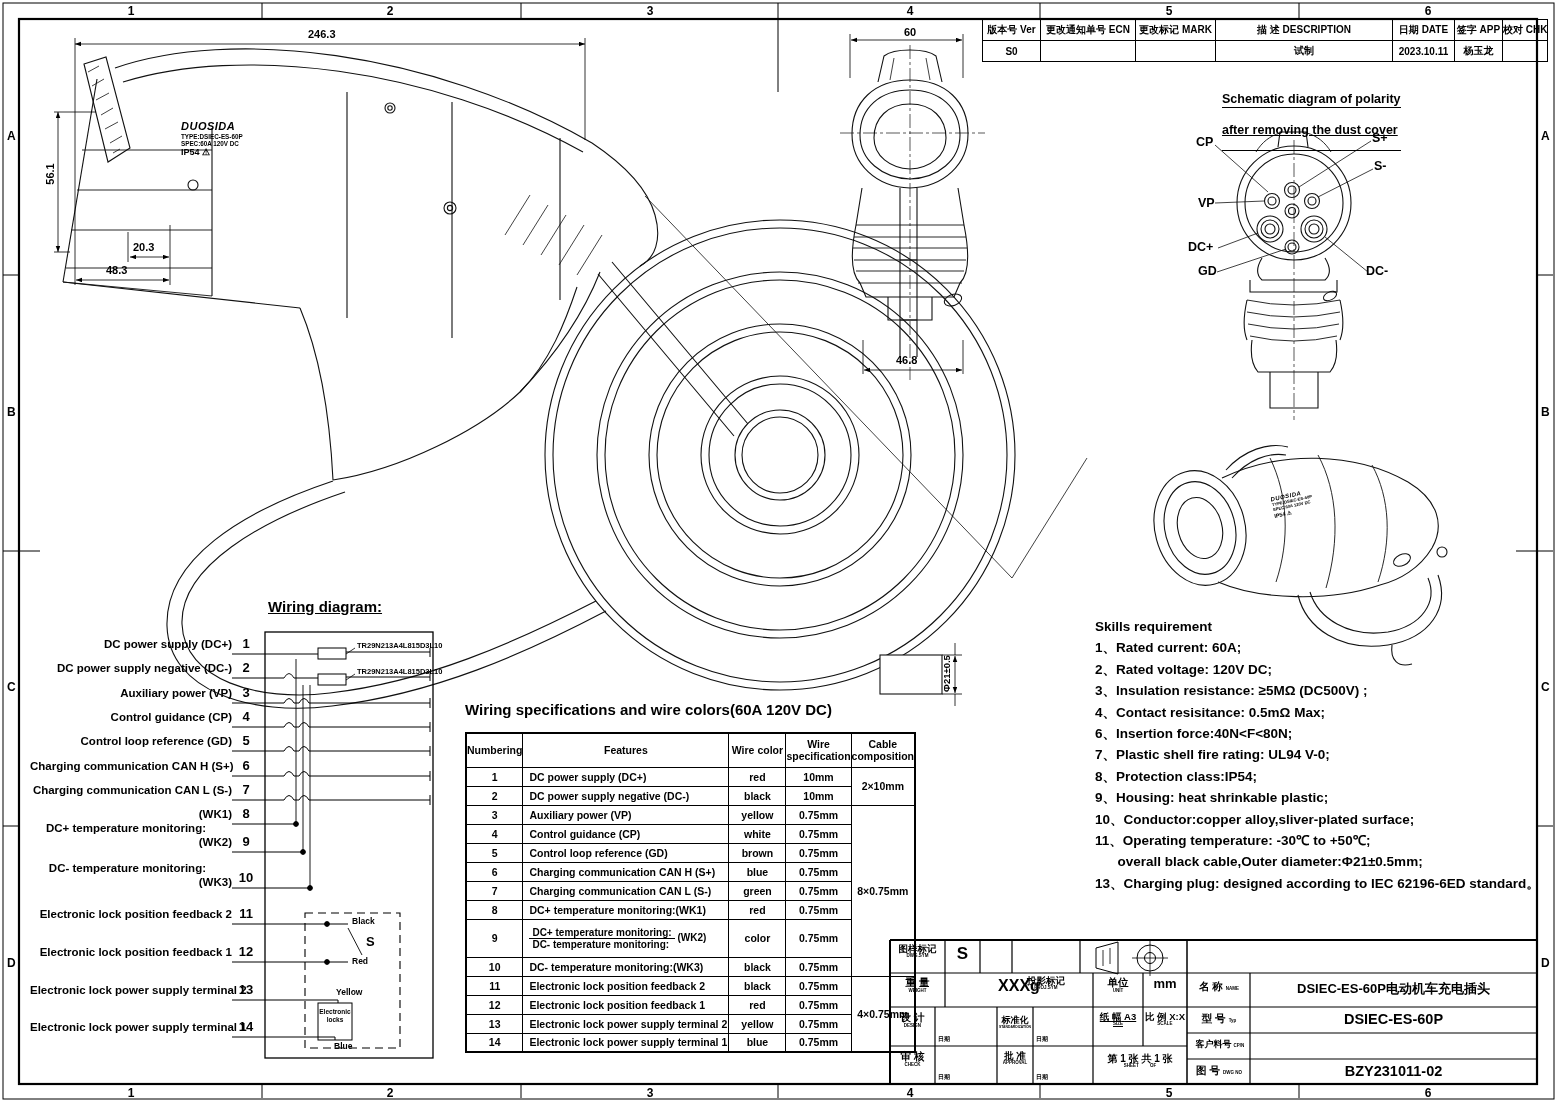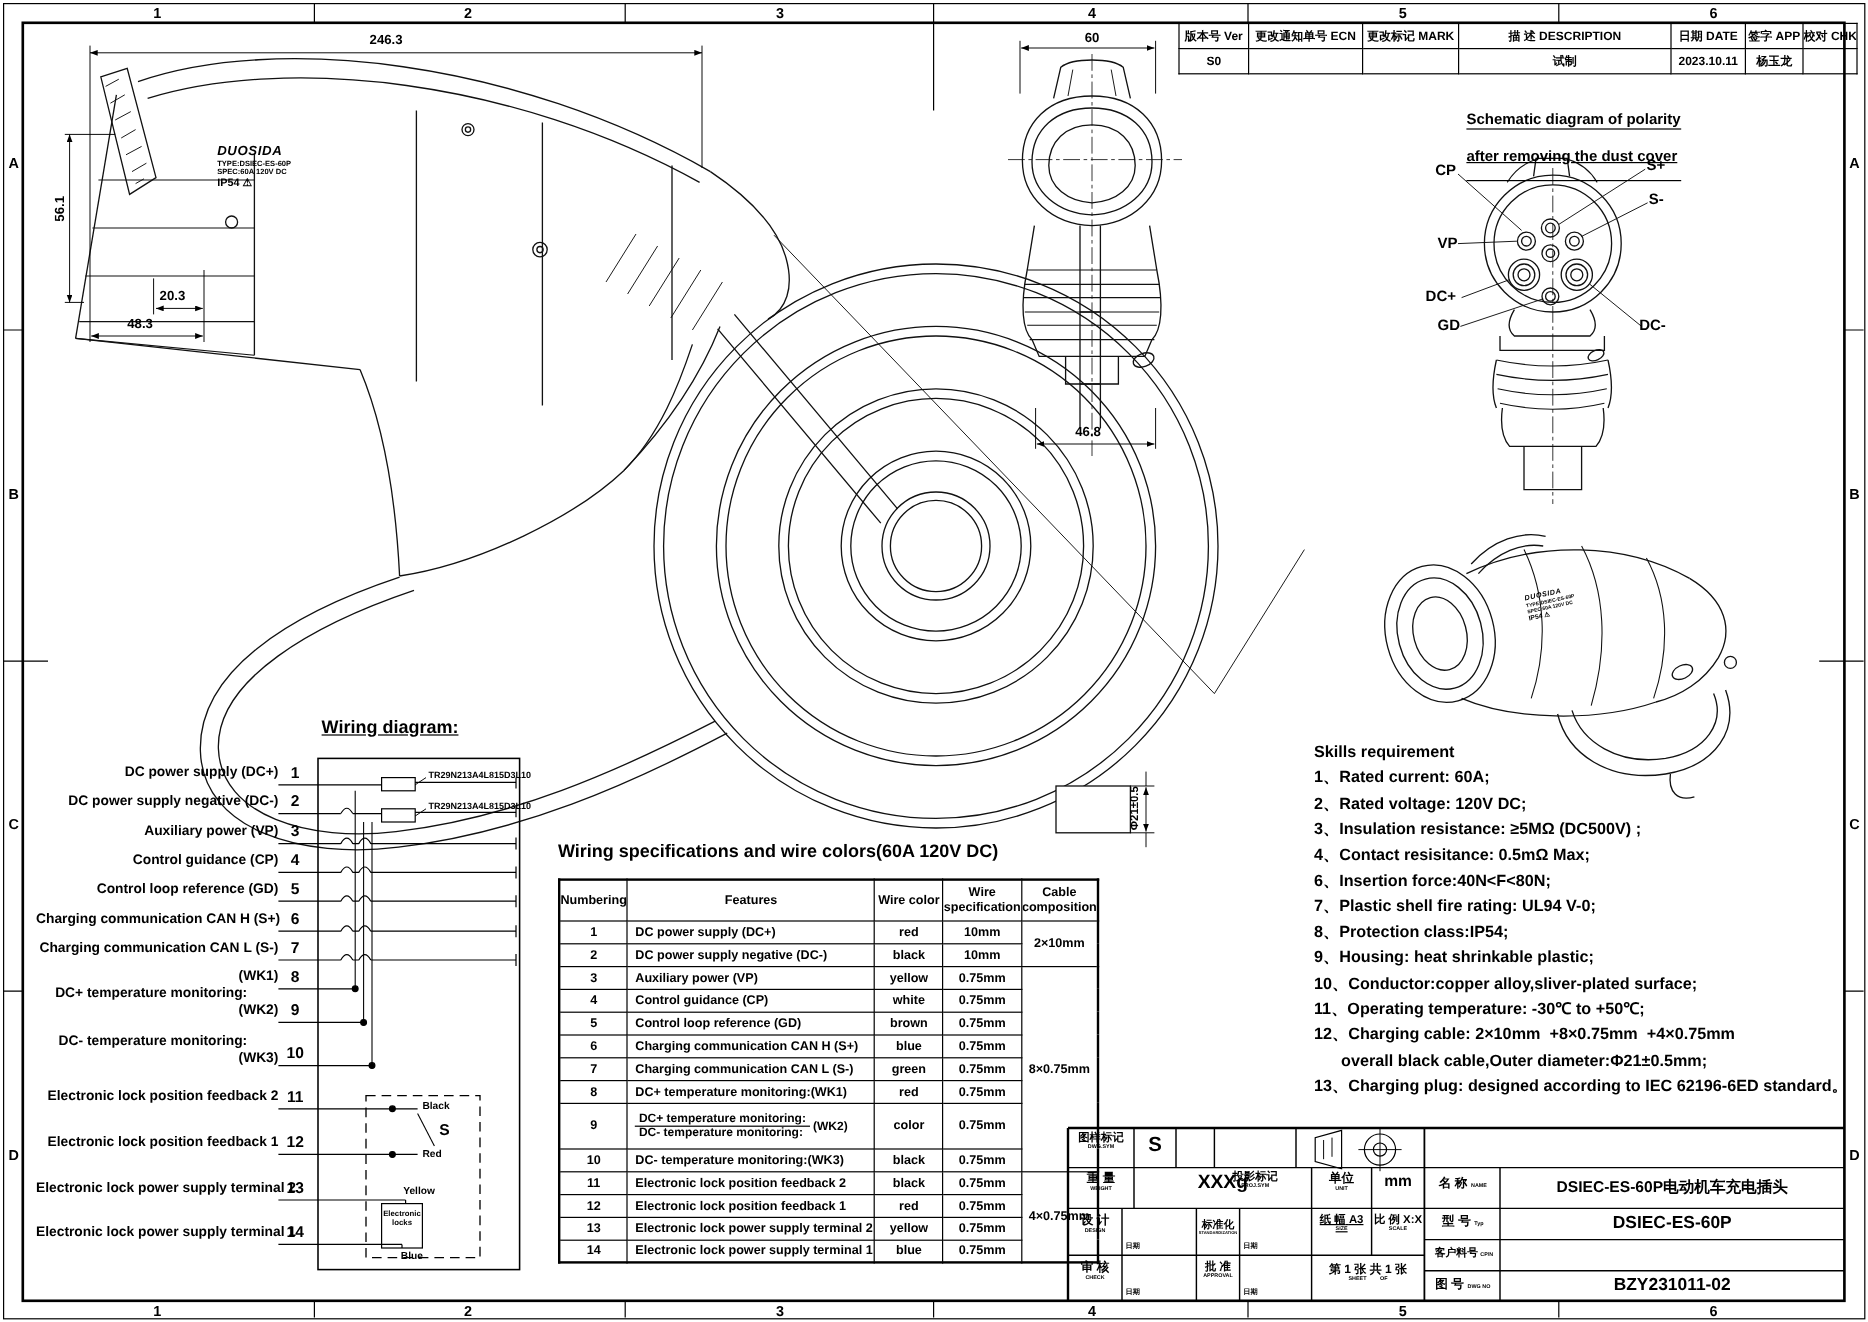--- a/index.html
+++ b/index.html
@@ -322,21 +322,20 @@
   <div class="sk">1、Rated current: 60A;</div>
   <div class="sk">2、Rated voltage: 120V DC;</div>
   <div class="sk">3、Insulation resistance: ≥5MΩ (DC500V) ;</div>
   <div class="sk">4、Contact resisitance: 0.5mΩ Max;</div>
   <div class="sk">6、Insertion force:40N&lt;F&lt;80N;</div>
   <div class="sk">7、Plastic shell fire rating: UL94 V-0;</div>
   <div class="sk">8、Protection class:IP54;</div>
   <div class="sk">9、Housing: heat shrinkable plastic;</div>
   <div class="sk">10、Conductor:copper alloy,sliver-plated surface;</div>
   <div class="sk">11、Operating temperature: -30℃ to +50℃;</div>
-  <div class="sk">12、Charging cable: 2×10mm  +8×0.75mm  +4×0.75mm</div>
   <div class="sk">      overall black cable,Outer diameter:Φ21±0.5mm;</div>
   <div class="sk">13、Charging plug: designed according to IEC 62196-6ED standard。</div>
 </div>
 
 <div class="d ttl" style="left:268px;top:598px;text-decoration:underline;">Wiring diagram:</div>
 
 <div class="d wlab" style="top:638px;">DC power supply (DC+)</div>
 <div class="d wlab" style="top:662px;">DC power supply negative (DC-)</div>
 <div class="d wlab" style="top:687px;">Auxiliary power (VP)</div>
 <div class="d wlab" style="top:711px;">Control guidance (CP)</div>

